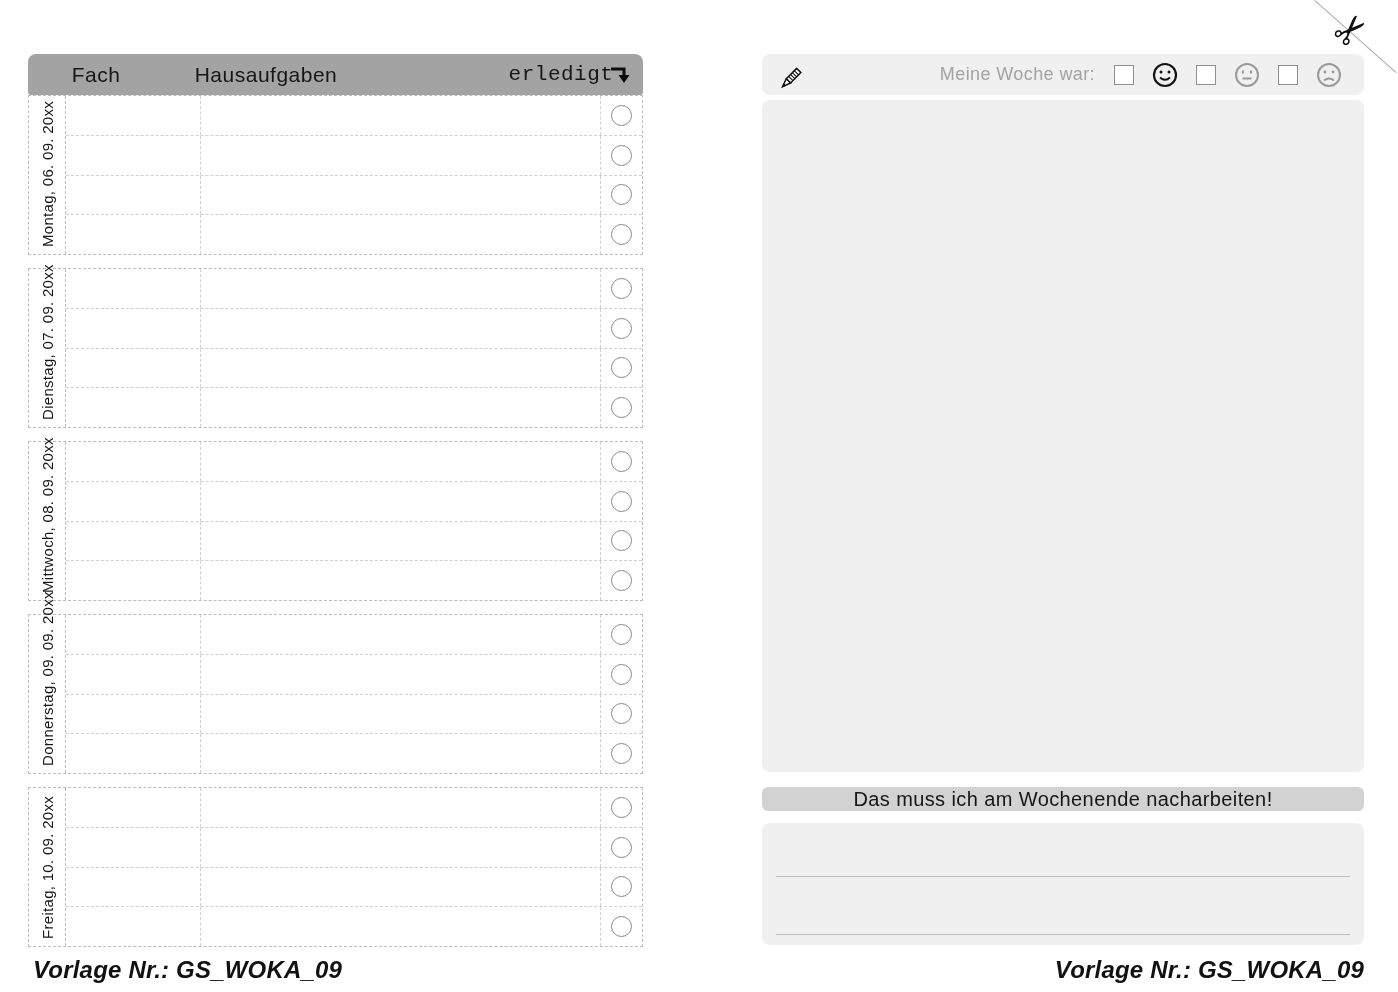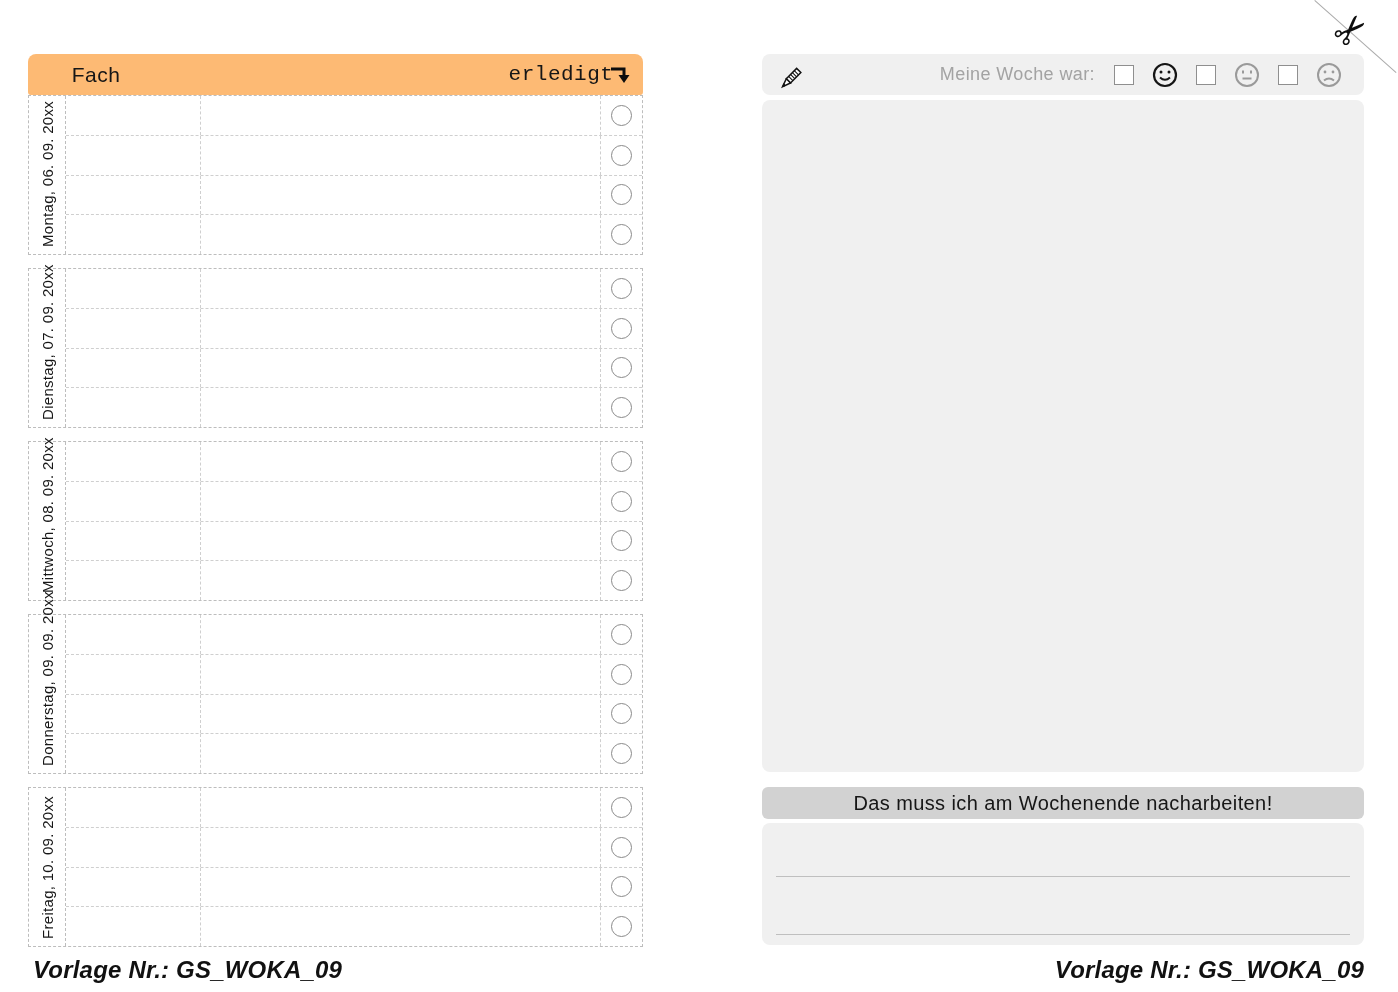--- a/index.html
+++ b/index.html
@@ -1,21 +1,21 @@
 <!DOCTYPE html>
 <html><head>
 <meta charset="utf-8">
 <style>
   * { margin:0; padding:0; box-sizing:border-box; }
   html,body { width:1398px; height:992px; background:#ffffff; overflow:hidden;
               font-family:"Liberation Sans", sans-serif; color:#1a1a1a; }
   .abs { position:absolute; }
 
   
-  .lp-header { left:28px; top:54px; width:615px; height:41px; background:#fdba74;
+  .lp-header { left:28px; top:54px; width:615px; height:41px; background:#a3a3a3;
                border-radius:8px 8px 3px 3px;padding-left:32px; }
   .lp-header .hlabel { position:absolute; top:0; height:41px; display:flex;
                align-items:center; justify-content:center; font-size:21px;
                letter-spacing:.5px; color:#161616; font-weight:400; }
   .h-fach { left:38px;  width:60px;  }
   .h-haus { left:158px; width:160px; }
   .h-erl  { right:37px; width:90px;font-family:Liberation Mono, monospace;  }
   .h-arrow { position:absolute; right:8px; top:8px; width:26px; height:26px; }
 
   .day-block { position:absolute; left:28px; width:615px; height:160px;
@@ -43,39 +43,40 @@
   .rp-header { left:762px; top:54px; width:602px; height:41px; background:#f0f0f0;
                border-radius:8px; display:flex; align-items:center; padding:0 22px 0 14px; }
   .pencil { width:30px; height:30px; margin-top:-2px; }
   .mood-group { margin-left:auto; display:flex; align-items:center; gap:18px; }
   .mood-label { font-size:18px; color:#a3a3a3; letter-spacing:.4px; margin-right:1px; }
   .mood-box { width:20px; height:20px; background:#fff; border:1.6px solid #8f8f8f; }
   .mood-face { width:26px; height:26px; }
 
   .notes-big { left:762px; top:100px; width:602px; height:672px; background:#f0f0f0;
                border-radius:8px; }
-  .banner { left:762px; top:787px; width:602px; height:32px; background:#d2d2d2;
+  .banner { left:762px; top:787px; width:602px; height:24px; background:#d2d2d2;
             border-radius:6px; display:flex; align-items:center; justify-content:center;
             font-size:20px; letter-spacing:.4px; color:#161616; }
   .notes-small { left:762px; top:823px; width:602px; height:122px; background:#f0f0f0;
                  border-radius:8px; position:absolute; }
   .write-line { position:absolute; left:14px; right:14px; height:1px; background:#bfbfbf; }
   .wl-1 { top:53px; } .wl-2 { top:111px; }
 
   
   .cut-line { position:absolute; left:1315px; top:0; width:109px; height:1px;
               background:#aaaaaa; transform-origin:0 0; transform:rotate(41.6deg); }
   .scissors { position:absolute; left:1334px; top:10px; font-size:40px; color:#0d0d0d;
               transform:rotate(-45deg); line-height:1; }
 </style>
 </head>
 <body>
 
 <div class="abs lp-header">
   <span class="hlabel h-fach">Fach</span>
+  <span class="hlabel h-haus">Hausaufgaben</span>
   <span class="hlabel h-erl">erledigt</span>
   <svg class="h-arrow" viewBox="0 0 26 26">
     <path d="M2 7 H15 V14" fill="none" stroke="#0d0d0d" stroke-width="3"></path>
     <path d="M9.5 13 H20.5 L15 21 Z" fill="#0d0d0d"></path>
   </svg>
 </div>
 
 <div class="day-block" style="top:95px">
   <div class="day-label-cell">
     <span class="day-label">Montag, 06. 09. 20xx</span>

